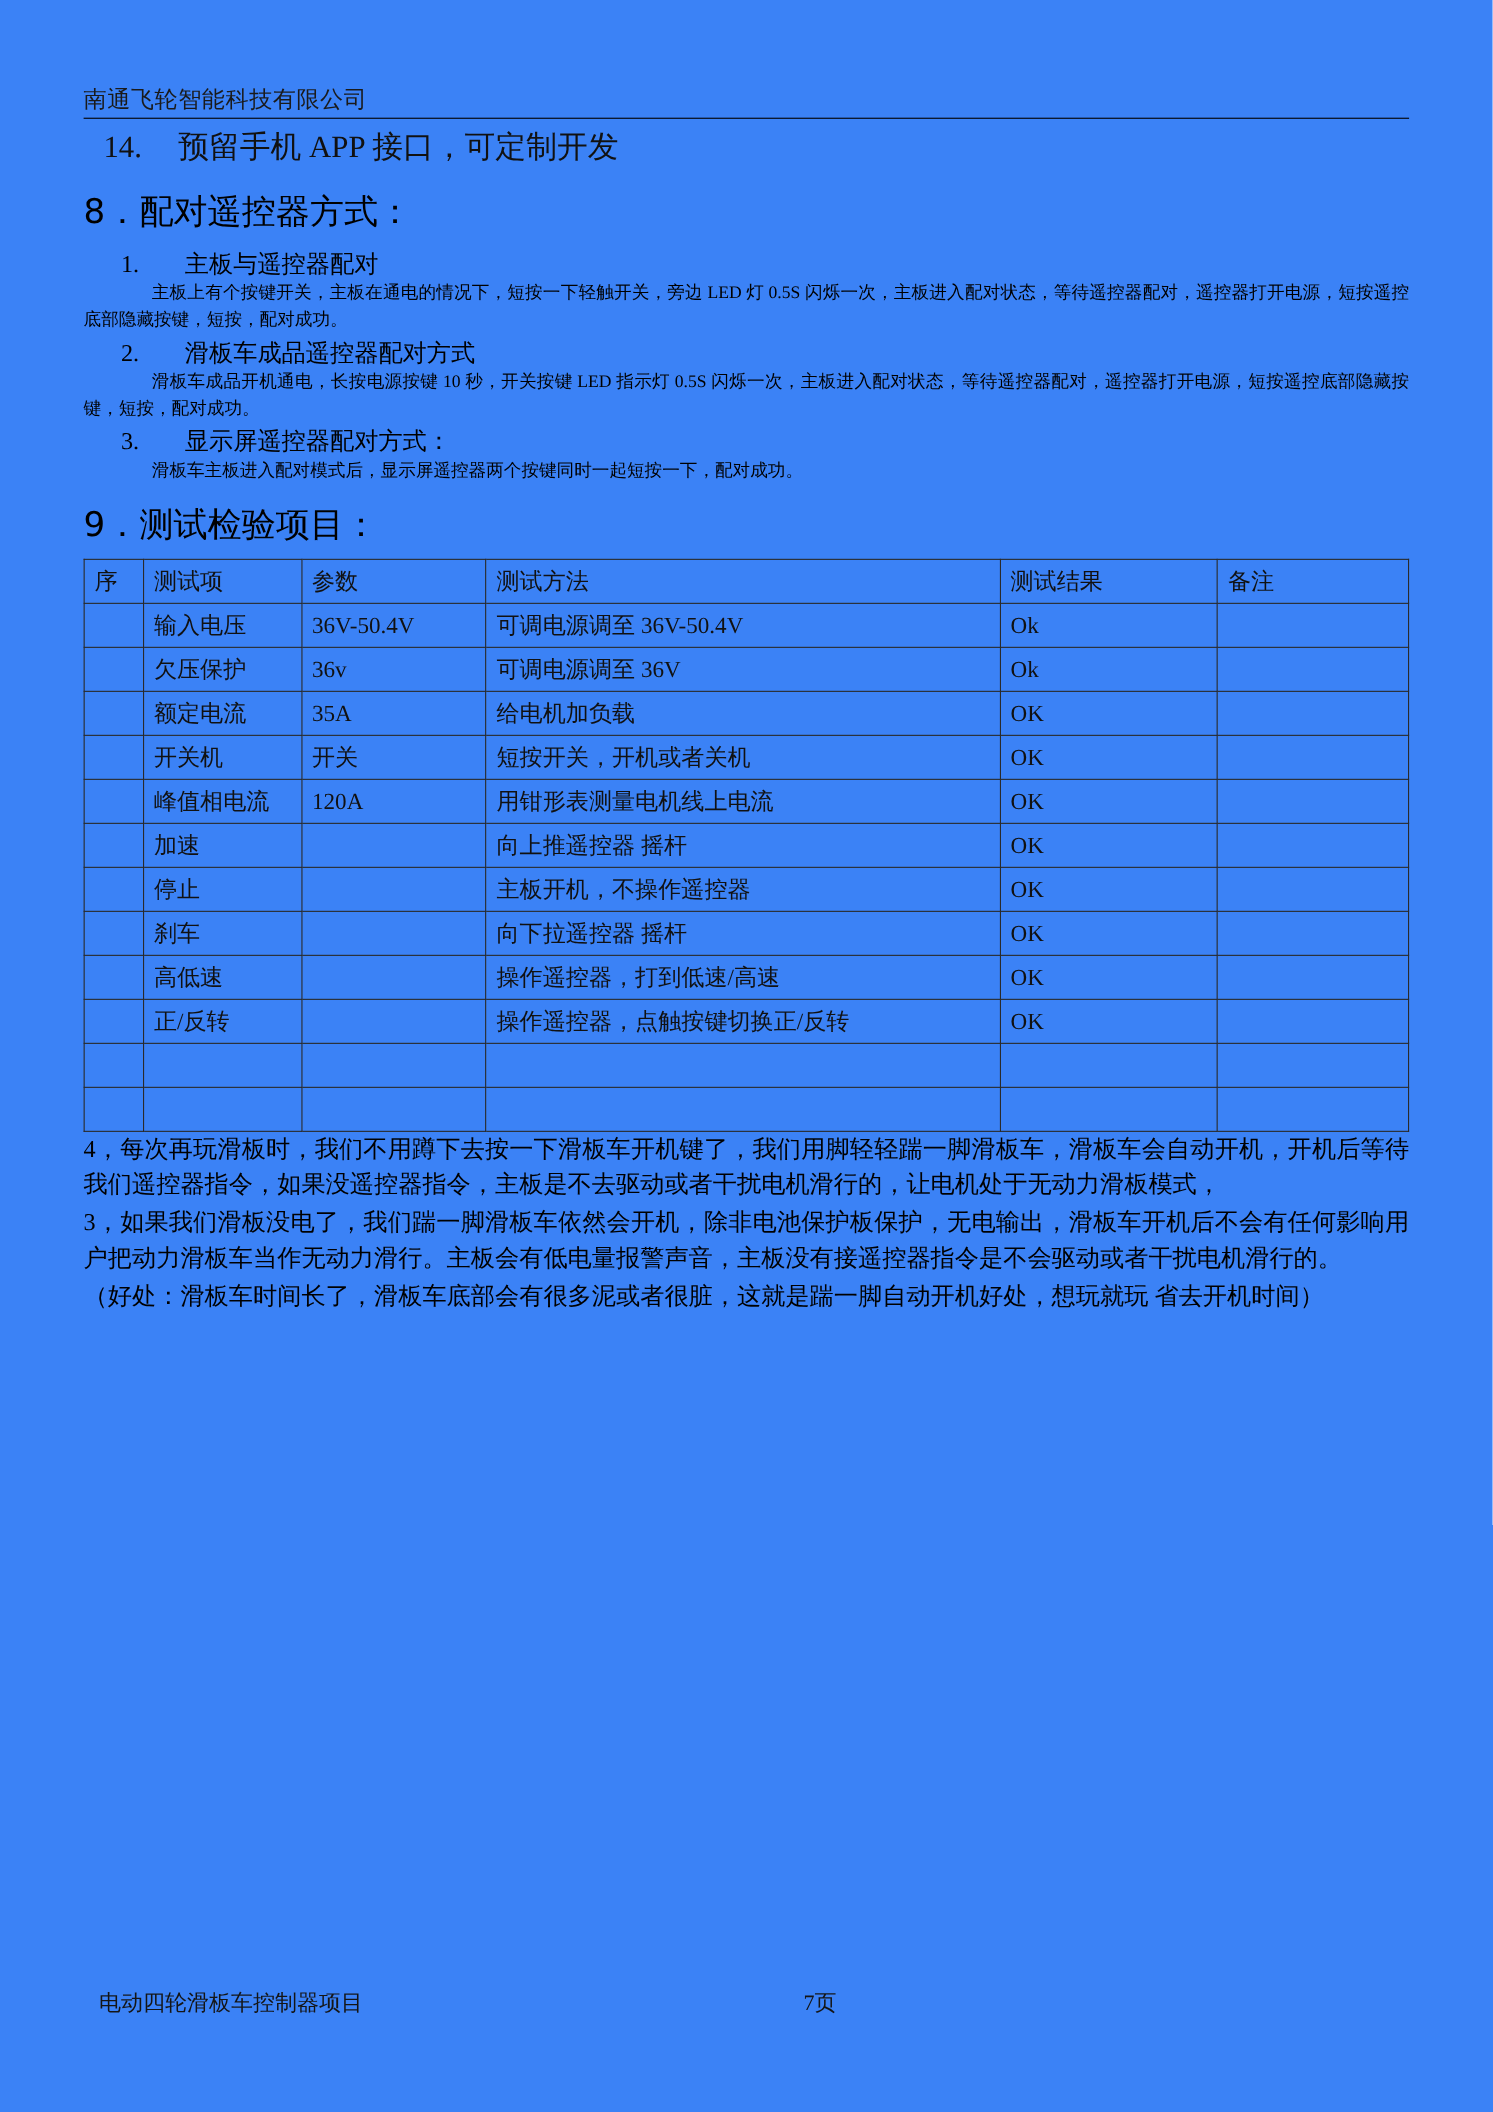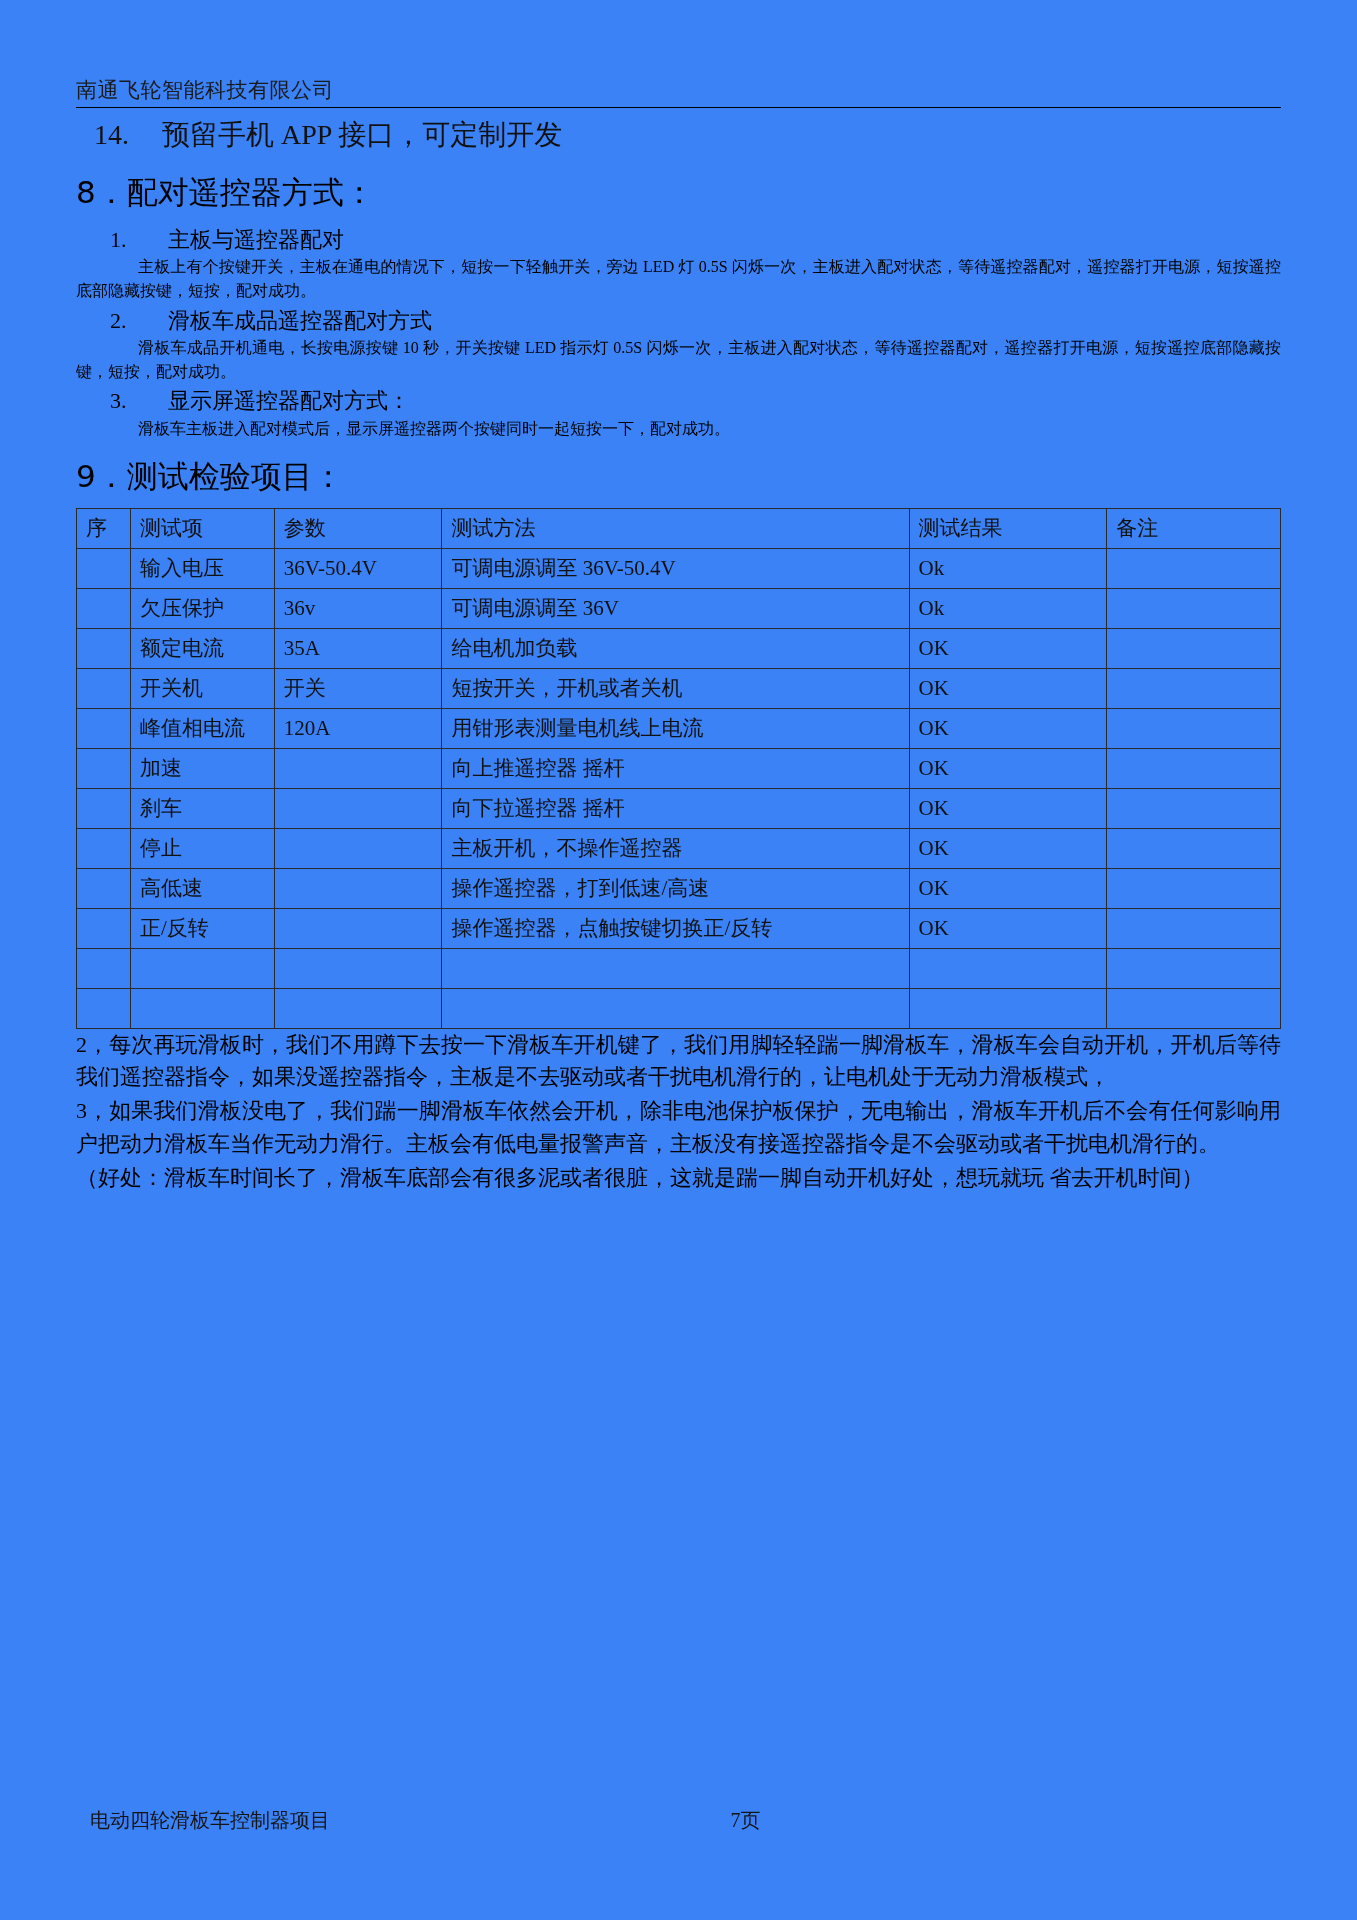--- a/index.html
+++ b/index.html
@@ -243,31 +243,31 @@
         <tr>
           <td></td>
           <td>加速</td>
           <td></td>
           <td>向上推遥控器 摇杆</td>
           <td>OK</td>
           <td></td>
         </tr>
         <tr>
           <td></td>
+          <td>停止</td>
+          <td></td>
+          <td>主板开机，不操作遥控器</td>
+          <td>OK</td>
+          <td></td>
+        </tr>
+        <tr>
+          <td></td>
           <td>刹车</td>
           <td></td>
           <td>向下拉遥控器 摇杆</td>
-          <td>OK</td>
-          <td></td>
-        </tr>
-        <tr>
-          <td></td>
-          <td>停止</td>
-          <td></td>
-          <td>主板开机，不操作遥控器</td>
           <td>OK</td>
           <td></td>
         </tr>
         <tr>
           <td></td>
           <td>高低速</td>
           <td></td>
           <td>操作遥控器，打到低速/高速</td>
           <td>OK</td>
           <td></td>
@@ -293,21 +293,21 @@
           <td></td>
           <td></td>
           <td></td>
           <td></td>
           <td></td>
         </tr>
       </tbody>
   </table>
 
 
-  <p class="flow-par">2，每次再玩滑板时，我们不用蹲下去按一下滑板车开机键了，我们用脚轻轻踹一脚滑板车，滑板车会自动开机，开机后等待我们遥控器指令，如果没遥控器指令，主板是不去驱动或者干扰电机滑行的，让电机处于无动力滑板模式，</p>
+  <p class="flow-par">4，每次再玩滑板时，我们不用蹲下去按一下滑板车开机键了，我们用脚轻轻踹一脚滑板车，滑板车会自动开机，开机后等待我们遥控器指令，如果没遥控器指令，主板是不去驱动或者干扰电机滑行的，让电机处于无动力滑板模式，</p>
   <p class="flow-par">3，如果我们滑板没电了，我们踹一脚滑板车依然会开机，除非电池保护板保护，无电输出，滑板车开机后不会有任何影响用户把动力滑板车当作无动力滑行。主板会有低电量报警声音，主板没有接遥控器指令是不会驱动或者干扰电机滑行的。</p>
   <p class="flow-par">（好处：滑板车时间长了，滑板车底部会有很多泥或者很脏，这就是踹一脚自动开机好处，想玩就玩 省去开机时间）</p>
 
   <div class="footer">
     <span class="f-left">电动四轮滑板车控制器项目</span>
     <span class="f-center">7页</span>
   </div>
 
 </div>
 

